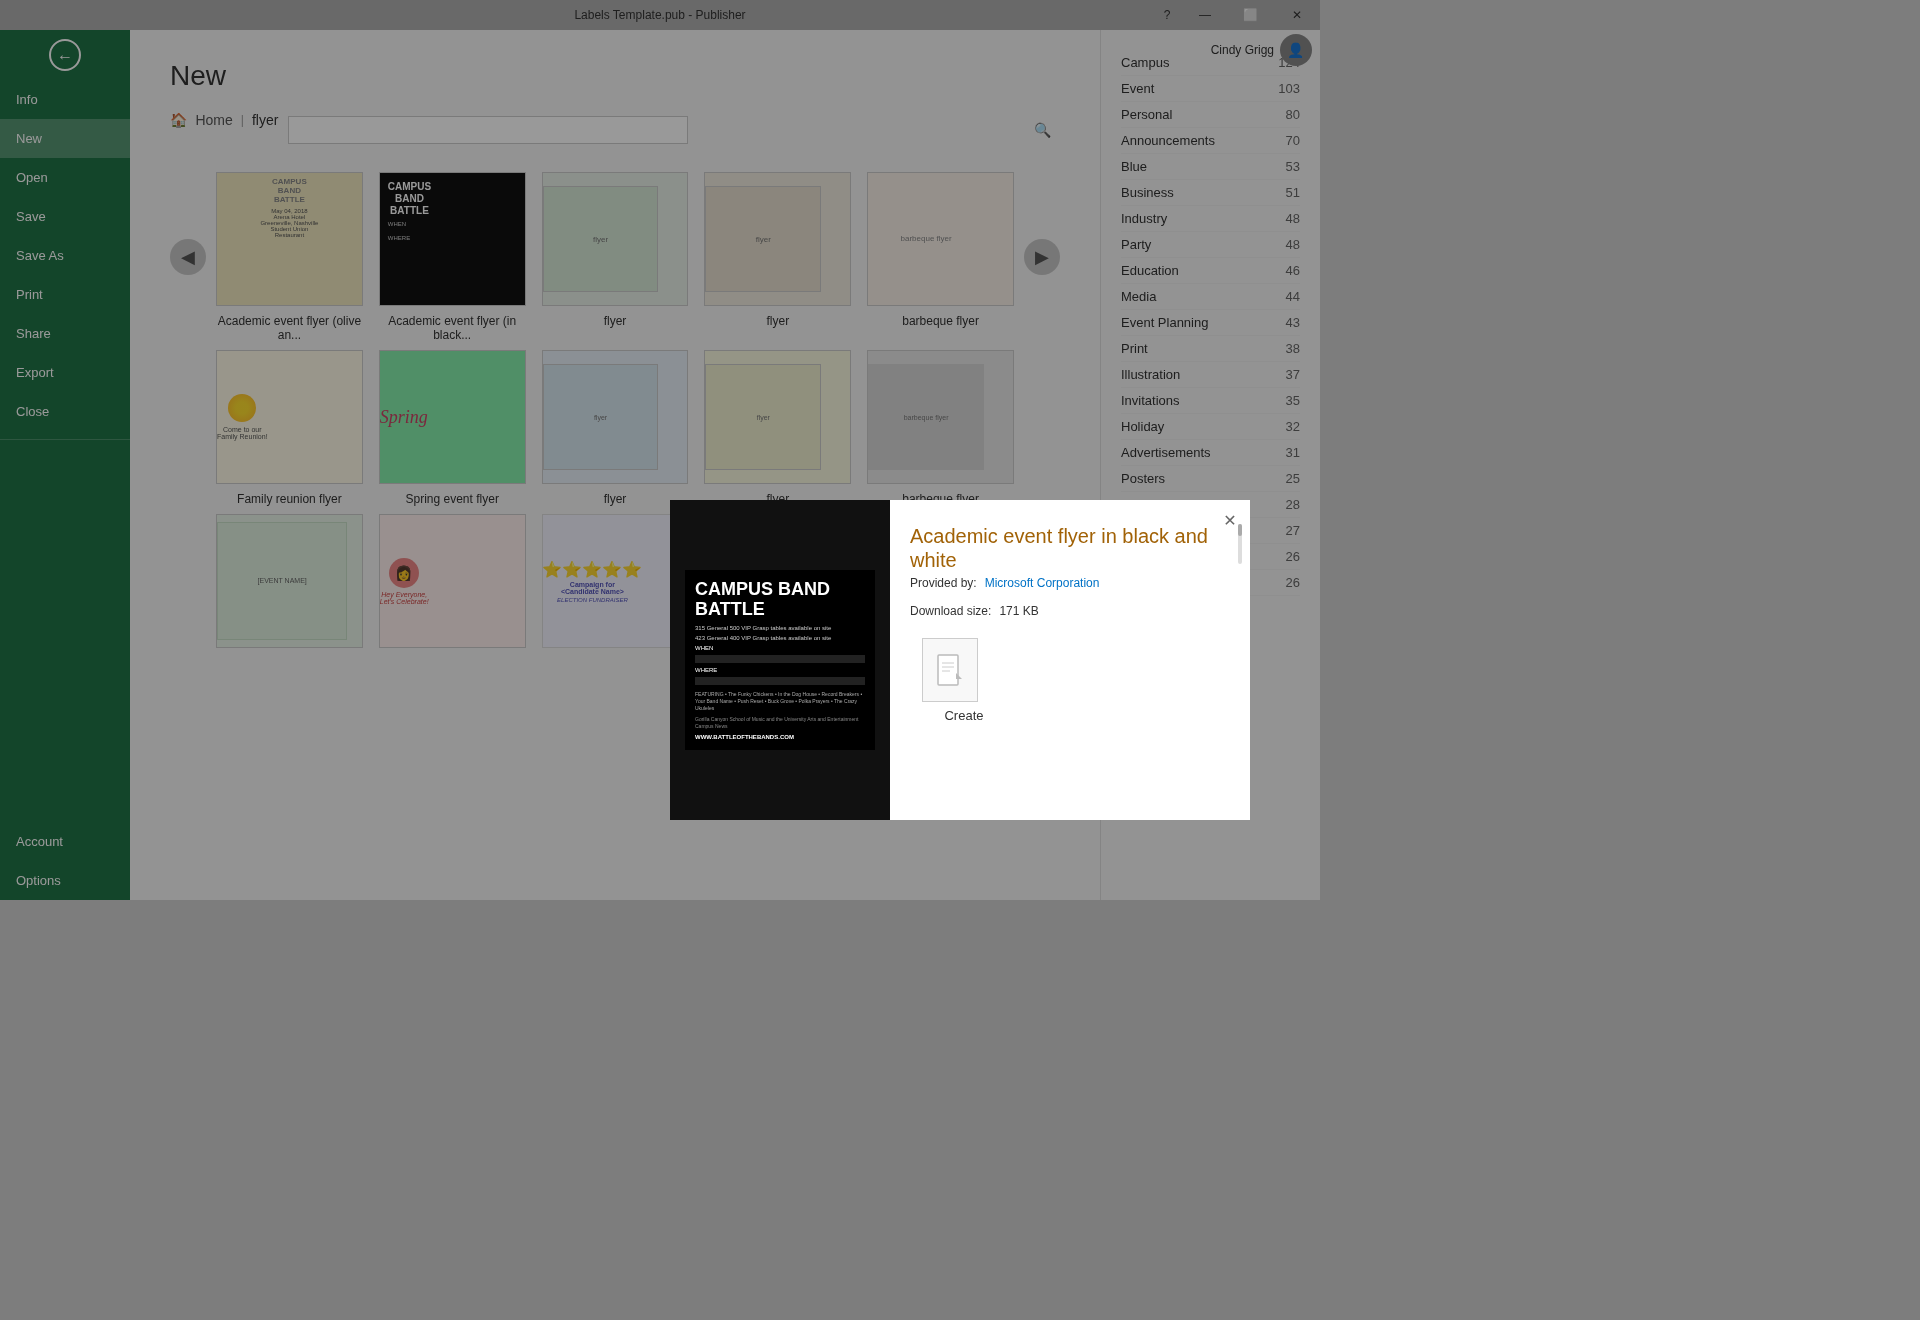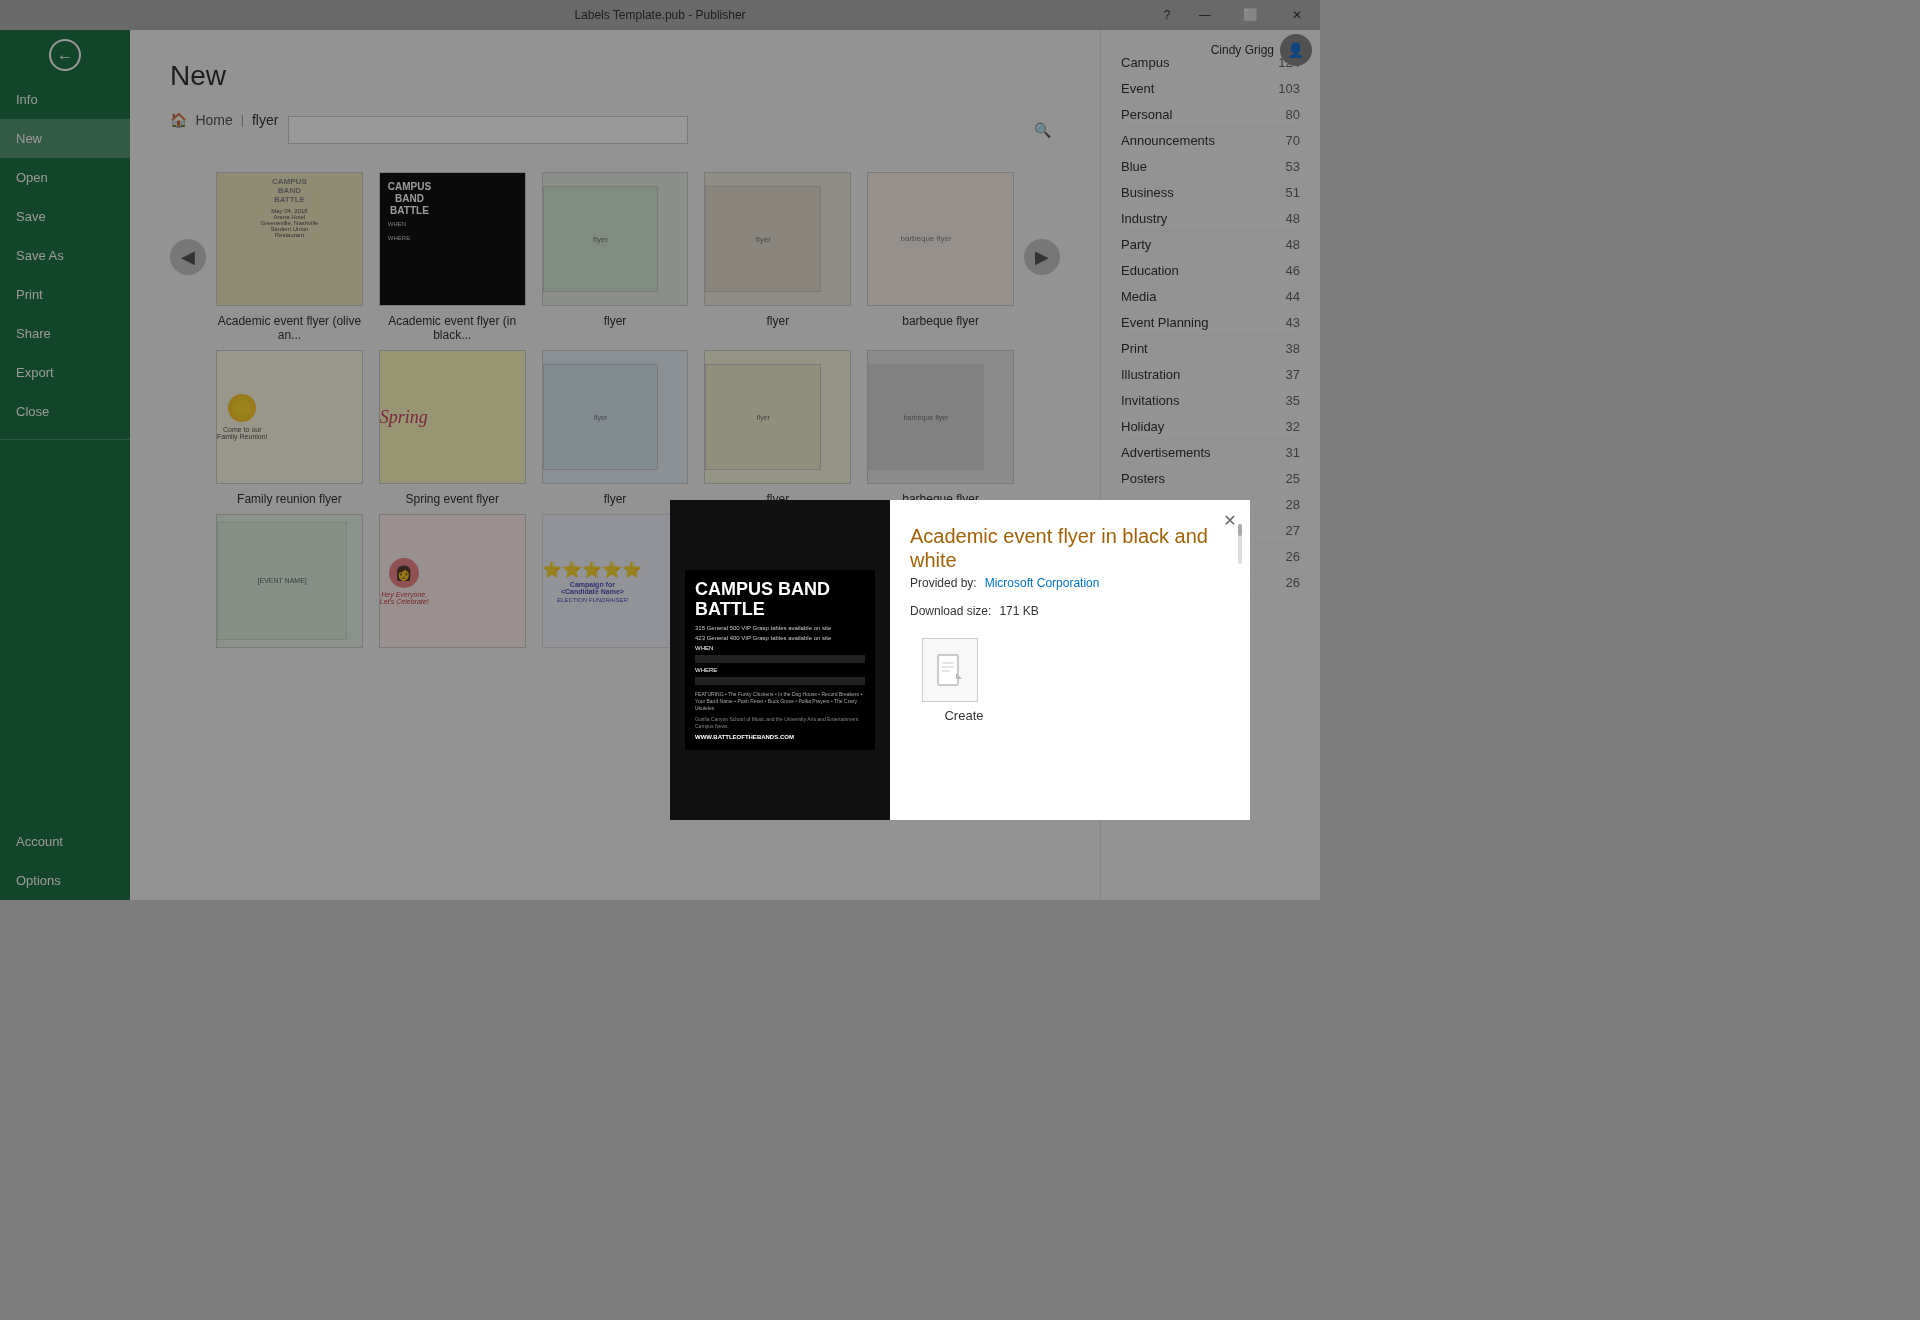--- a/index.html
+++ b/index.html
@@ -536,21 +536,21 @@
             <div class="template-thumb" style="background:#fffbe8;">
               <div style="display:flex; flex-direction:column; align-items:center; justify-content:center; height:100%; gap:4px;">
                 <div style="width:28px; height:28px; border-radius:50%; background:radial-gradient(circle, #ffd700 30%, #ffa500); opacity:0.8;"></div>
                 <div style="font-size:7px; color:#555; text-align:center;">Come to our<br>Family Reunion!</div>
               </div>
             </div>
             <div class="template-label">Family reunion flyer</div>
           </div>
 
           <div class="template-item">
-            <div class="template-thumb" style="background:#fef9c3;">
+            <div class="template-thumb" style="background:#86efac;">
               <div style="display:flex; align-items:center; justify-content:center; height:100%;">
                 <span style="font-size:18px; font-style:italic; color:#c46; font-family:serif;">Spring</span>
               </div>
             </div>
             <div class="template-label">Spring event flyer</div>
           </div>
 
           <div class="template-item">
             <div class="template-thumb" style="background:#e8f0f8;">
               <div style="width:80%; height:80%; border:1px solid #ccc; background:#d8e8f0; display:flex; align-items:center; justify-content:center;">

